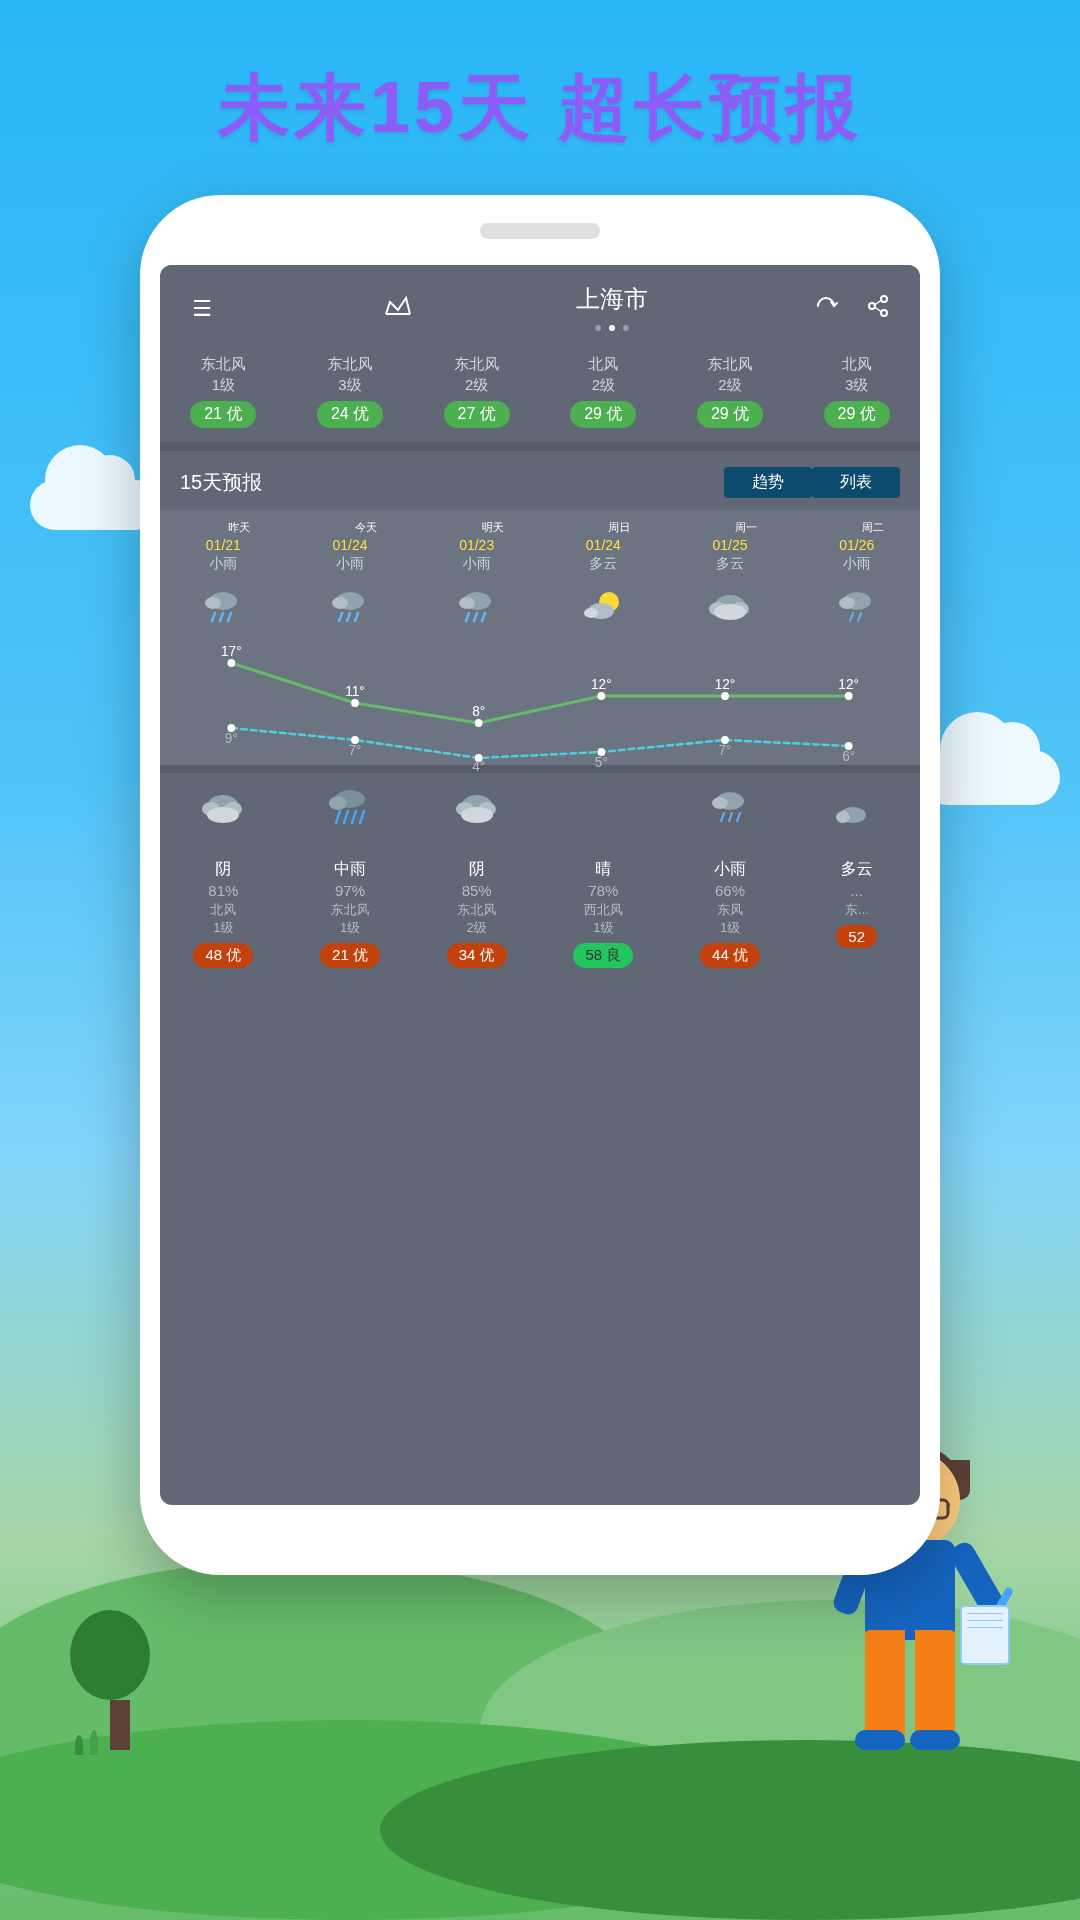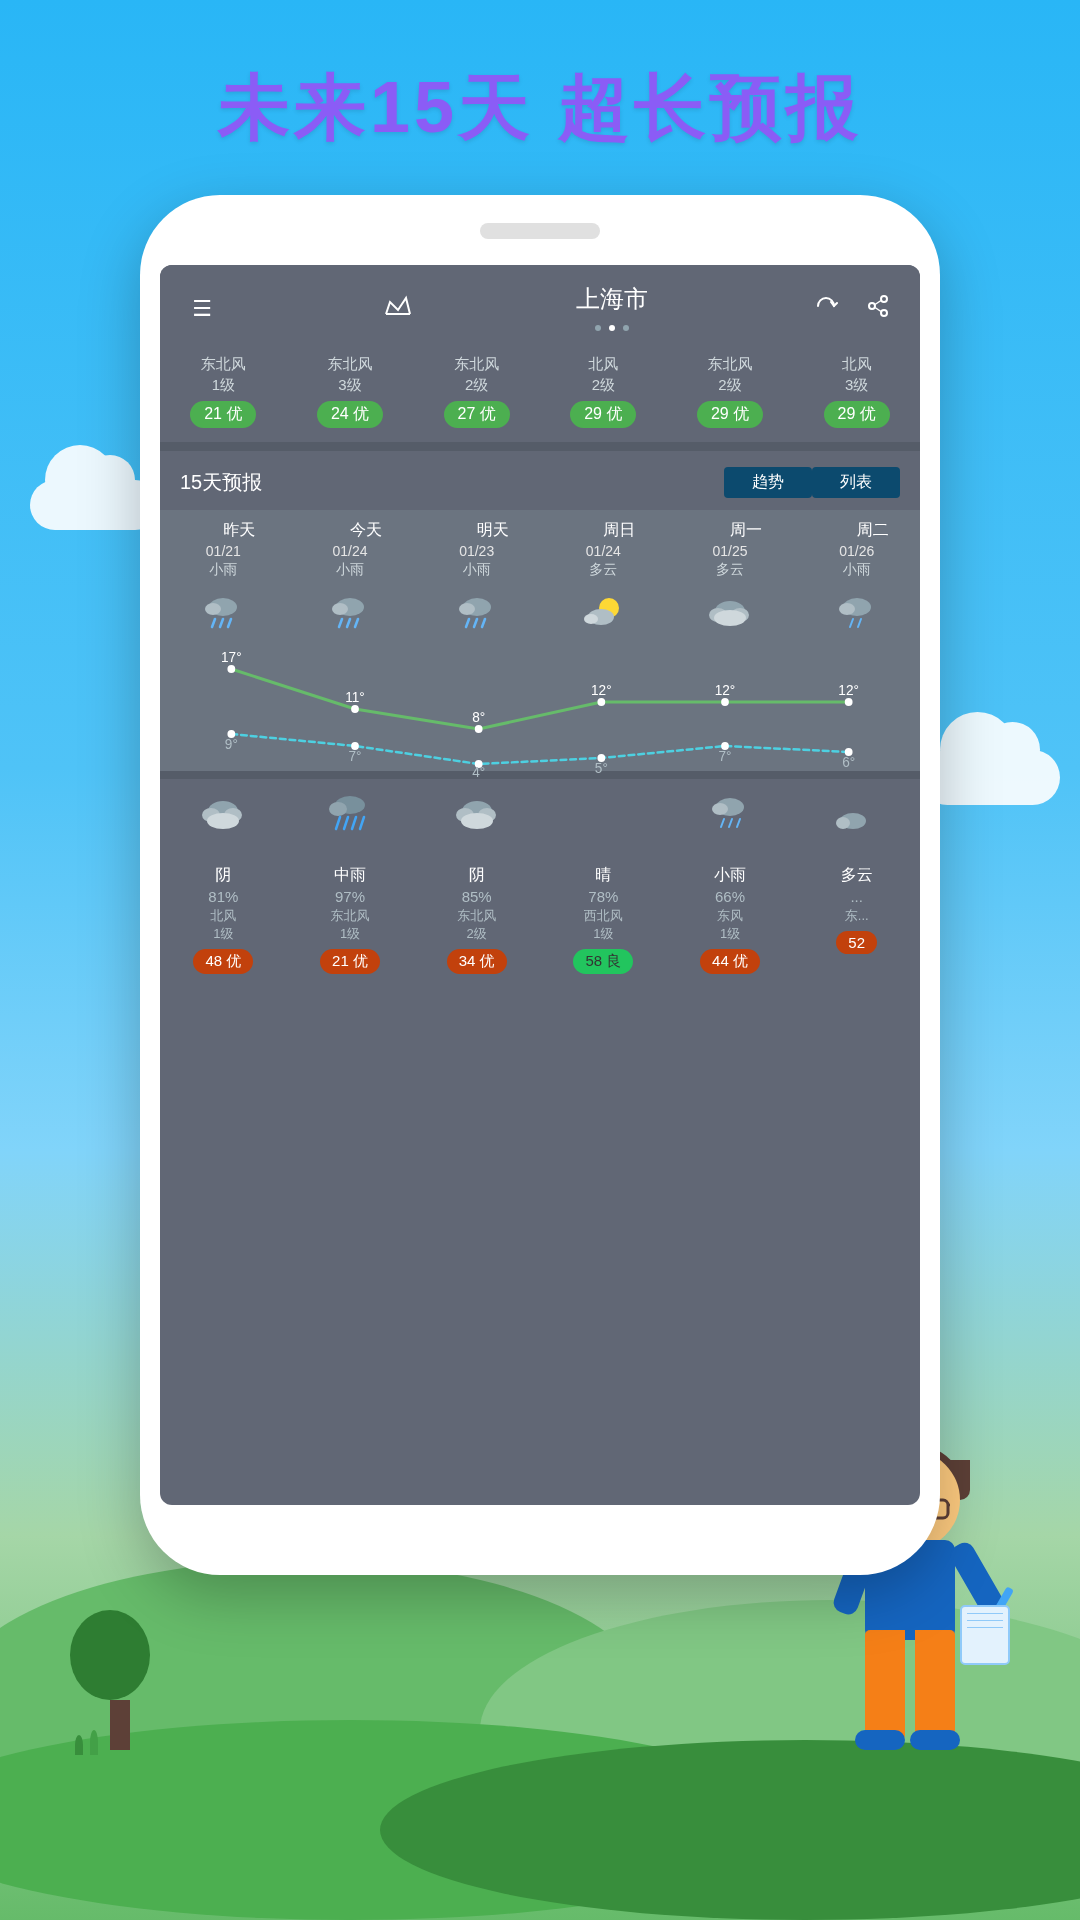--- a/index.html
+++ b/index.html
@@ -361,26 +361,26 @@
       display: flex;
       background: #6b7480;
       padding: 10px 0 8px;
     }
     .day-col {
       flex: 1;
       text-align: center;
     }
     .day-name {
       color: white;
-      font-size: 16px;
+      font-size: 11px;
       font-weight: 500;
       margin-left: 32px;
     }
     .day-date {
-      color: #e5e5e5;
+      color: #fde047;
       font-size: 14px;
       margin-top: 2px;
     }
     .day-weather {
       color: #cfd8dc;
       font-size: 14px;
       margin-top: 2px;
     }
 
     

